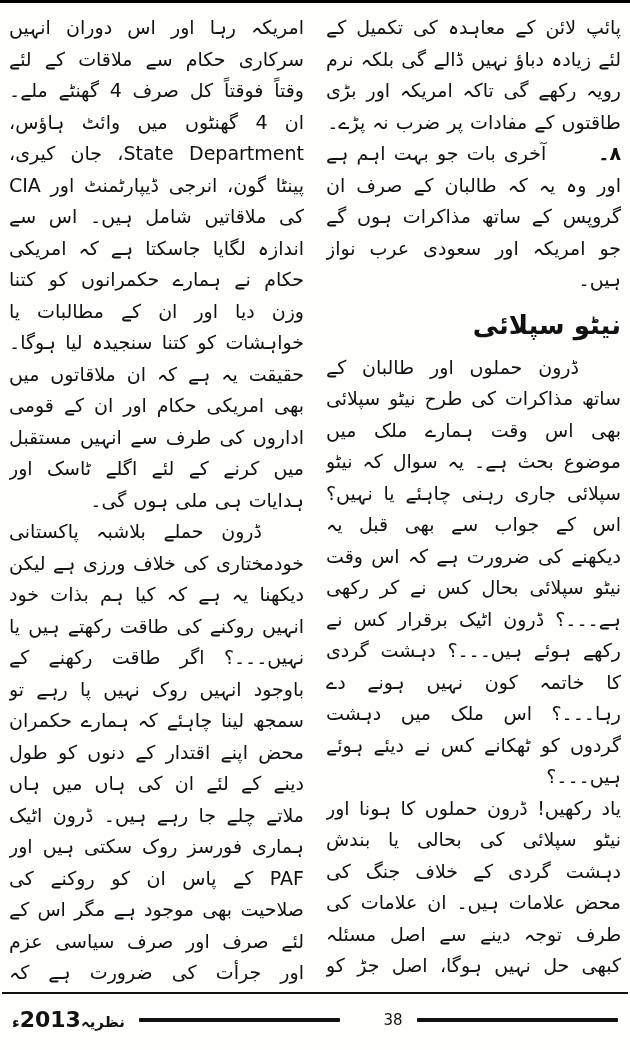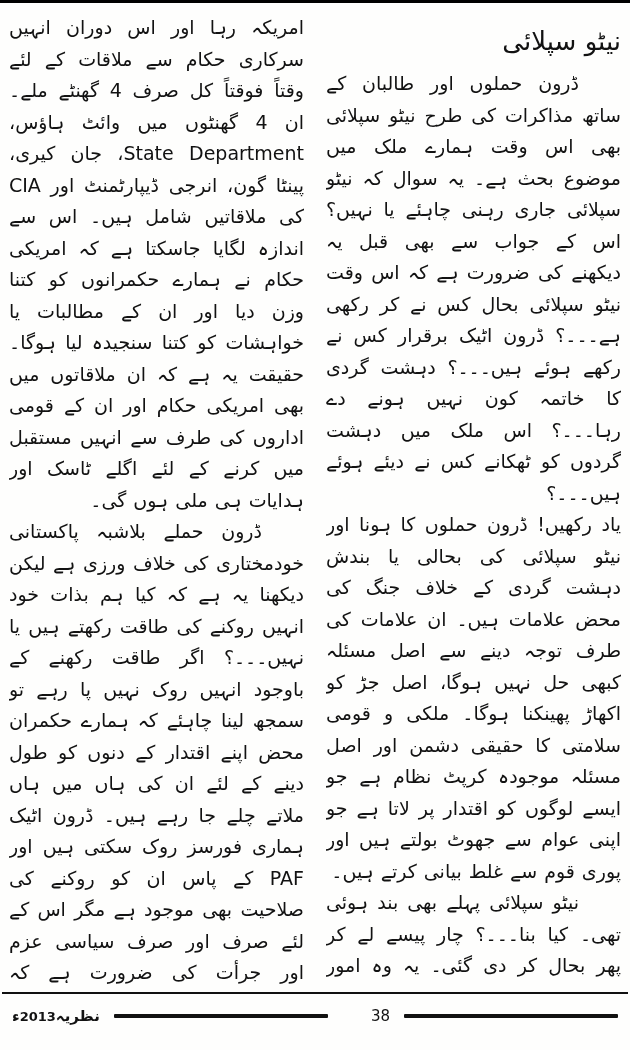--- a/index.html
+++ b/index.html
@@ -47,21 +47,21 @@
     line-height: 31.5px;
     text-align: justify;
     word-spacing: 1px;
   }
   p.indent { text-indent: 42px; }
   .num-marker { font-weight: bold; }
   .num-gap { display: inline-block; width: 52px; }
   h2.h-nato {
     margin: 9px 0 7px 0;
     font-size: 26px;
-    font-weight: normal;
+    font-weight: bold;
     text-align: right;
     line-height: 40px;
   }
   .footer {
     position: absolute;
     left: 0; right: 0;
     bottom: 0;
     height: 58px;
   }
   .foot-rule {
@@ -94,32 +94,34 @@
     font-size: 15px;
     direction: ltr;
     white-space: nowrap;
     margin-left: 29px;
   }
   .date {
     white-space: nowrap;
     font-weight: bold;
     font-size: 15px;
   }
-  .date .date-year { font-size: 13px; }
+  .date .date-year { font-size: 22px; }
 </style>
 </head>
 <body>
 
 <div class="page">
   <div class="top-edge"></div>
 
   <div class="content">
 
     <div class="col">
+      <p class="para">پائپ لائن کے معاہدہ کی تکمیل کے لئے زیادہ دباؤ نہیں ڈالے گی بلکہ نرم رویہ رکھے گی تاکہ امریکہ اور بڑی طاقتوں کے مفادات پر ضرب نہ پڑے۔</p>
 
+      <p class="para"><span class="num-marker">۸۔</span><span class="num-gap"></span><span>آخری بات جو بہت اہم ہے اور وہ یہ کہ طالبان کے صرف ان گروپس کے ساتھ مذاکرات ہوں گے جو امریکہ اور سعودی عرب نواز ہیں۔</span></p>
 
       <h2 class="h-nato">نیٹو سپلائی</h2>
 
       <p class="para indent">ڈرون حملوں اور طالبان کے ساتھ مذاکرات کی طرح نیٹو سپلائی بھی اس وقت ہمارے ملک میں موضوع بحث ہے۔ یہ سوال کہ نیٹو سپلائی جاری رہنی چاہئے یا نہیں؟ اس کے جواب سے بھی قبل یہ دیکھنے کی ضرورت ہے کہ اس وقت نیٹو سپلائی بحال کس نے کر رکھی ہے۔۔۔؟ ڈرون اٹیک برقرار کس نے رکھے ہوئے ہیں۔۔۔؟ دہشت گردی کا خاتمہ کون نہیں ہونے دے رہا۔۔۔؟ اس ملک میں دہشت گردوں کو ٹھکانے کس نے دیئے ہوئے ہیں۔۔۔؟</p>
 
       <p class="para">یاد رکھیں! ڈرون حملوں کا ہونا اور نیٹو سپلائی کی بحالی یا بندش دہشت گردی کے خلاف جنگ کی محض علامات ہیں۔ ان علامات کی طرف توجہ دینے سے اصل مسئلہ کبھی حل نہیں ہوگا، اصل جڑ کو اکھاڑ پھینکنا ہوگا۔ ملکی و قومی سلامتی کا حقیقی دشمن اور اصل مسئلہ موجودہ کرپٹ نظام ہے جو ایسے لوگوں کو اقتدار پر لاتا ہے جو اپنی عوام سے جھوٹ بولتے ہیں اور پوری قوم سے غلط بیانی کرتے ہیں۔</p>
 
       <p class="para indent">نیٹو سپلائی پہلے بھی بند ہوئی تھی۔ کیا بنا۔۔۔؟ چار پیسے لے کر پھر بحال کر دی گئی۔ یہ وہ امور ہیں جن کی حقیقتوں سے میں واقف ہوں۔ ڈرون حملوں کی طرح نیٹو سپلائی پر بھی قومی مفادات میں پالیسی امریکہ دورہ کے دوران وزیراعظم پاکستان نے طے کرنی تھی مگر افسوس کہ وہاں ایسے قومی ایشوز پر ان حکمرانوں کو بات کرنے کی بھی اجازت نہ دی گئی۔ وزیراعظم پاکستان اور ان کا وفد 4 دن</p>
     </div>
 

